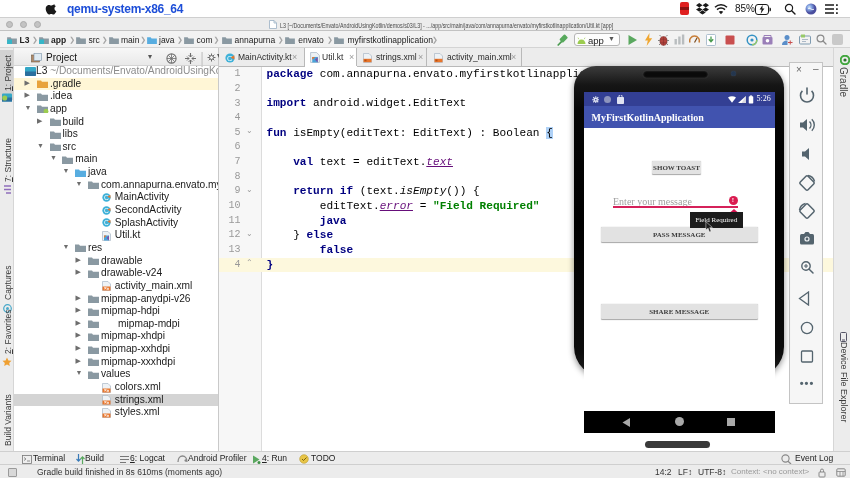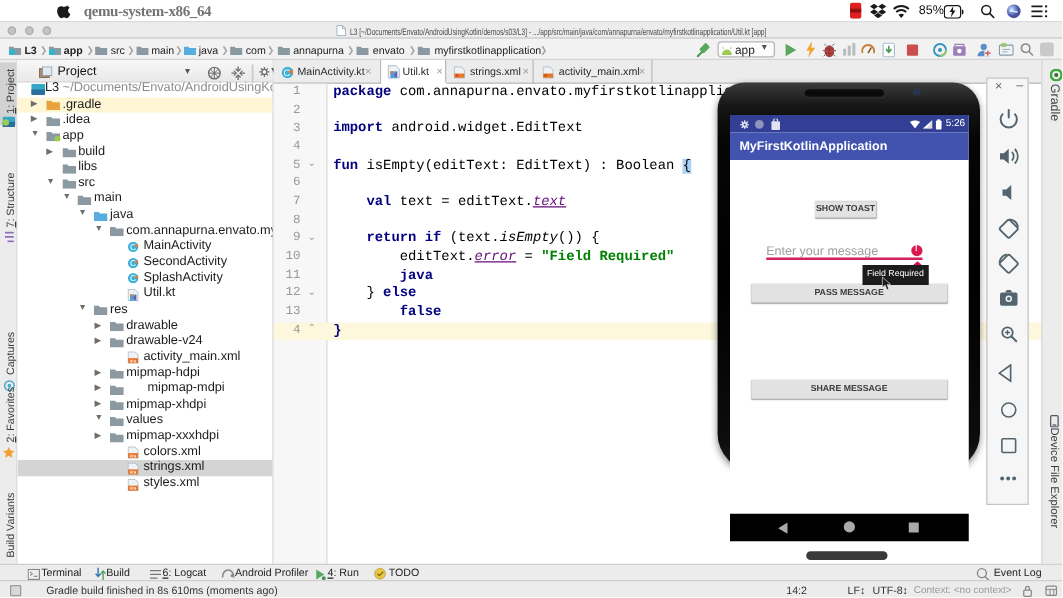--- a/index.html
+++ b/index.html
@@ -1,21 +1,21 @@
 <!DOCTYPE html>
 <html><head>
 <meta charset="utf-8">
 <style>
 * { margin:0; padding:0; box-sizing:border-box; }
 html,body { width:850px; height:478px; overflow:hidden; }
 body { font-family:"Liberation Sans", sans-serif; position:relative; background:#fff; }
 .abs { position:absolute; }
 
 #menubar { left:0; top:0; width:850px; height:18px; background:#ffffff; border-bottom:1px solid #cfcfcf; }
-#menubar .title { position:absolute; left:67px; top:2px; font-size:12px; font-weight:bold; color:#737373; letter-spacing:-0.3px;font-family:Liberation Serif, serif; }
+#menubar .title { position:absolute; left:67px; top:2px; font-size:12px; font-weight:bold; color:#1d4ed8; letter-spacing:-0.3px; }
 
 #titlebar { left:0; top:18px; width:850px; height:13px; background:#ececec; border-bottom:1px solid #c2c2c2; }
 .tl { position:absolute; top:3px; width:7px; height:7px; border-radius:50%; background:#c3c3c3; border:0.5px solid #ababab; }
 #titlebar .ttxt { position:absolute; left:280px; top:3px; font-size:7.5px; color:#4a4a4a; white-space:nowrap; transform:scaleX(0.71); transform-origin:0 0; }
 
 #navbar { left:0; top:31px; width:850px; height:17px; background:#f2f2f2; border-bottom:1px solid #d4d4d4; }
 .bc { position:absolute; top:3.5px; font-size:8.5px; color:#222; white-space:nowrap; }
 .chev { color:#a6a6a6; font-size:7px; top:4.5px; }
 
 #leftstripe { left:0; top:48px; width:14px; height:403px; background:#ececec; border-right:1px solid #d6d6d6; }
@@ -49,21 +49,21 @@
 
 #botbar { left:0; top:451px; width:850px; height:13px; background:#ececec; border-top:1px solid #cfcfcf; font-size:8.5px; color:#222; }
 #botbar span.itm { position:absolute; top:1px; }
 
 #statusbar { left:0; top:464px; width:850px; height:14px; background:#ececec; border-top:1px solid #cfcfcf; font-size:8.5px; color:#333; }
 #statusbar span { position:absolute; top:2px; }
 
 #emupanel { left:789px; top:62px; width:34px; height:342px; background:#f6f6f6; border:1px solid #c4c4c4; }
 .eicon { position:absolute; left:0; width:34px; text-align:center; color:#54646e; }
 
-#phone { left:574px; top:66px; width:210px; height:311px; background:linear-gradient(180deg,#3c3c3c 0%,#161616 6%,#060606 14%,#000 50%,#0c0c0c 92%,#1f1f1f 100%); border-radius:22px 22px 30px 30px; box-shadow:0 2px 6px rgba(0,0,0,0.45); }
+#phone { left:574px; top:66px; width:210px; height:311px; background:linear-gradient(180deg,#3c3c3c 0%,#161616 6%,#060606 14%,#000 50%,#0c0c0c 92%,#1f1f1f 100%); border-radius:22px 22px 30px 30px; box-shadow:0 2px 6px rgba(0,0,0,0.45);font-family:Liberation Serif, serif; }
 #screen { position:absolute; left:9.5px; top:25.5px; width:191px; height:341px; background:#fff; }
 #pstatus { position:absolute; left:0; top:0; width:100%; height:14px; background:#333f94; }
 #pappbar { position:absolute; left:0; top:14px; width:100%; height:22.5px; background:#4153af; color:#fff; font-size:10px; font-weight:bold; }
 #pnav { position:absolute; left:0; bottom:0; width:100%; height:21.5px; background:#000; }
 .pbtn { position:absolute; background:#e2e2e2; color:#3c3c3c; font-size:7px; font-weight:bold; text-align:center; border-radius:1px; box-shadow:0 0.5px 1px rgba(0,0,0,0.35); }
 </style>
 </head>
 <body>
 <div class="abs" id="menubar">
   <svg class="abs" style="left:45px;top:2.5px" width="12" height="13" viewBox="0 0 24 26">
@@ -425,49 +425,63 @@
           <rect x="0.5" y="5.5" width="8" height="4" fill="#e8762c"></rect>
           <text x="4.5" y="9" font-size="4.6" text-anchor="middle" fill="#fff" font-family="Liberation Sans" font-weight="bold">×»</text>
         </svg>
         <span class="lbl" style="left:100.8px">activity_main.xml</span>
       </div>
 <div class="trow" style="">
         <span class="arr" style="left:61.5px">▶</span>
         <svg class="ticon" style="left:73.5px" width="11" height="9" viewBox="0 0 11 9">
           <path d="M0 1.5 h4 l1 1.2 h6 v6.3 h-11z" fill="#8a99a2"></path>
         </svg>
+        <span class="lbl" style="left:87px">mipmap-anydpi-v26</span>
+      </div>
+<div class="trow" style="">
+        <span class="arr" style="left:61.5px">▶</span>
+        <svg class="ticon" style="left:73.5px" width="11" height="9" viewBox="0 0 11 9">
+          <path d="M0 1.5 h4 l1 1.2 h6 v6.3 h-11z" fill="#8a99a2"></path>
+        </svg>
         <span class="lbl" style="left:87px">mipmap-hdpi</span>
       </div>
 <div class="trow" style="">
         <span class="arr" style="left:61.5px">▶</span>
         <svg class="ticon" style="left:73.5px" width="11" height="9" viewBox="0 0 11 9">
           <path d="M0 1.5 h4 l1 1.2 h6 v6.3 h-11z" fill="#8a99a2"></path>
         </svg>
         <span class="lbl" style="left:104px">mipmap-mdpi</span>
       </div>
 <div class="trow" style="">
         <span class="arr" style="left:61.5px">▶</span>
         <svg class="ticon" style="left:73.5px" width="11" height="9" viewBox="0 0 11 9">
           <path d="M0 1.5 h4 l1 1.2 h6 v6.3 h-11z" fill="#8a99a2"></path>
         </svg>
         <span class="lbl" style="left:87px">mipmap-xhdpi</span>
       </div>
 <div class="trow" style="">
+        <span class="arr" style="left:61.5px">▶</span>
+        <svg class="ticon" style="left:73.5px" width="11" height="9" viewBox="0 0 11 9">
+          <path d="M0 1.5 h4 l1 1.2 h6 v6.3 h-11z" fill="#8a99a2"></path>
+        </svg>
+        <span class="lbl" style="left:87px">mipmap-xxhdpi</span>
+      </div>
+<div class="trow" style="">
+        <span class="arr" style="left:61.5px">▶</span>
+        <svg class="ticon" style="left:73.5px" width="11" height="9" viewBox="0 0 11 9">
+          <path d="M0 1.5 h4 l1 1.2 h6 v6.3 h-11z" fill="#8a99a2"></path>
+        </svg>
+        <span class="lbl" style="left:87px">mipmap-xxxhdpi</span>
+      </div>
+<div class="trow" style="">
         <span class="arr" style="left:61.5px">▼</span>
         <svg class="ticon" style="left:73.5px" width="11" height="9" viewBox="0 0 11 9">
           <path d="M0 1.5 h4 l1 1.2 h6 v6.3 h-11z" fill="#8a99a2"></path>
         </svg>
         <span class="lbl" style="left:87px">values</span>
-      </div>
-<div class="trow" style="">
-        <span class="arr" style="left:61.5px">▶</span>
-        <svg class="ticon" style="left:73.5px" width="11" height="9" viewBox="0 0 11 9">
-          <path d="M0 1.5 h4 l1 1.2 h6 v6.3 h-11z" fill="#8a99a2"></path>
-        </svg>
-        <span class="lbl" style="left:87px">mipmap-xxxhdpi</span>
       </div>
 <div class="trow" style="">
         <svg class="ticon" style="left:87.5px" width="9" height="10" viewBox="0 0 9 10">
           <path d="M0.5 0.5h5.5l2.5 2.5v6.5h-8z" fill="#eef2f5" stroke="#a9b7c6" stroke-width="0.7"></path>
           <rect x="0.5" y="5.5" width="8" height="4" fill="#e8762c"></rect>
           <text x="4.5" y="9" font-size="4.6" text-anchor="middle" fill="#fff" font-family="Liberation Sans" font-weight="bold">×»</text>
         </svg>
         <span class="lbl" style="left:100.8px">colors.xml</span>
       </div>
 <div class="trow" style="background:#d4d4d4;">
@@ -610,21 +624,21 @@
   <span class="itm" style="left:311px">TODO</span>
   <svg class="abs" style="left:781px;top:2px" width="11" height="11" viewBox="0 0 11 11">
       <circle cx="4.5" cy="4.5" r="3.6" fill="none" stroke="#888" stroke-width="1.1"></circle>
       <path d="M7 7.2L10 10" stroke="#888" stroke-width="1.2"></path>
     </svg>
   <span class="itm" style="left:795px">Event Log</span>
 </div>
 <div class="abs" id="statusbar">
   <span class="abs" style="left:8px;top:2.5px;width:9px;height:9px;background:#d8d8d8;border:1px solid #9a9a9a;border-radius:1px"></span>
   <span style="left:37px">Gradle build finished in 8s 610ms (moments ago)</span>
-  <span style="left:629px">14:2</span>
+  <span style="left:655px">14:2</span>
   <span style="left:678px">LF↕</span>
   <span style="left:698px">UTF-8↕</span>
   <span style="left:731px;color:#999;font-size:8px">Context: &lt;no context&gt;</span>
   <svg class="abs" style="left:818px;top:3px" width="8" height="10" viewBox="0 0 8 10">
       <rect x="1" y="4" width="6" height="5" rx="0.8" fill="none" stroke="#888" stroke-width="1"></rect>
       <path d="M2.5 4V2.5a1.5 1.5 0 0 1 3 0V4" fill="none" stroke="#888" stroke-width="1"></path>
     </svg>
   <svg class="abs" style="left:836px;top:3px" width="10" height="9" viewBox="0 0 10 9">
       <rect x="0.8" y="0.8" width="8.4" height="7.4" rx="1" fill="none" stroke="#888" stroke-width="1"></rect>
       <path d="M0.8 3.5h8.4M4 3.5v4.7M7 3.5v4.7" stroke="#888" stroke-width="0.8"></path>

